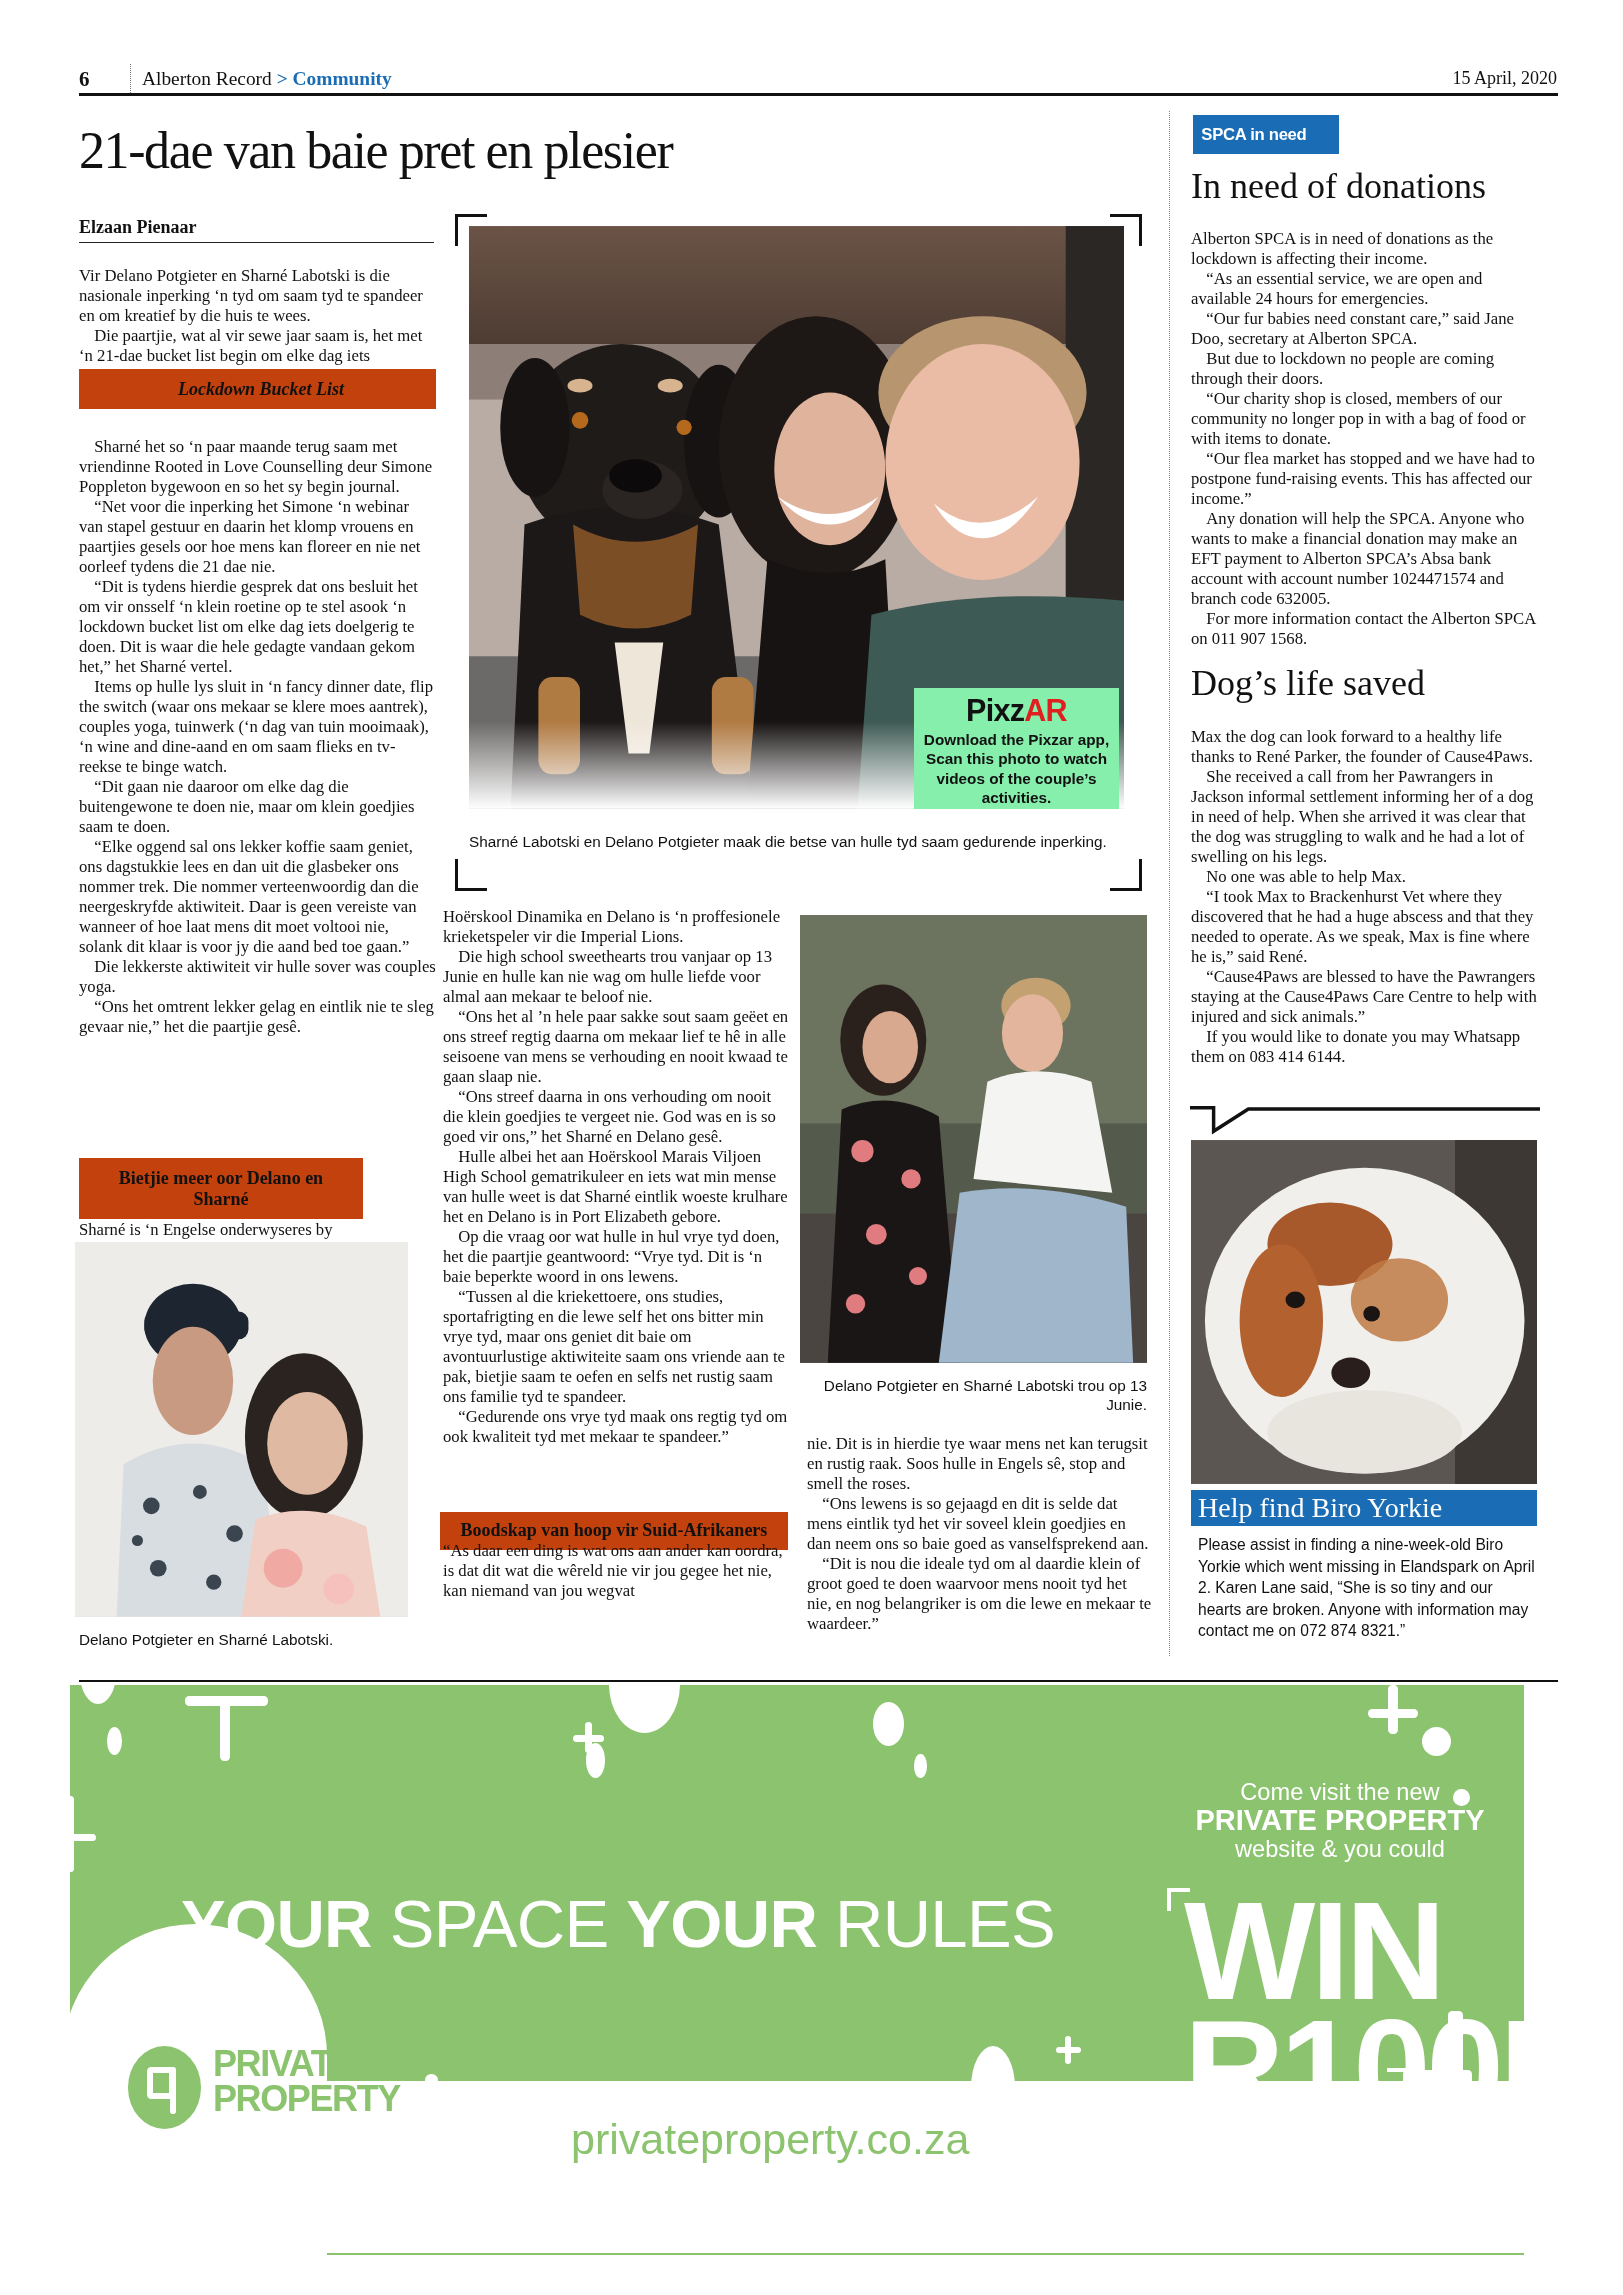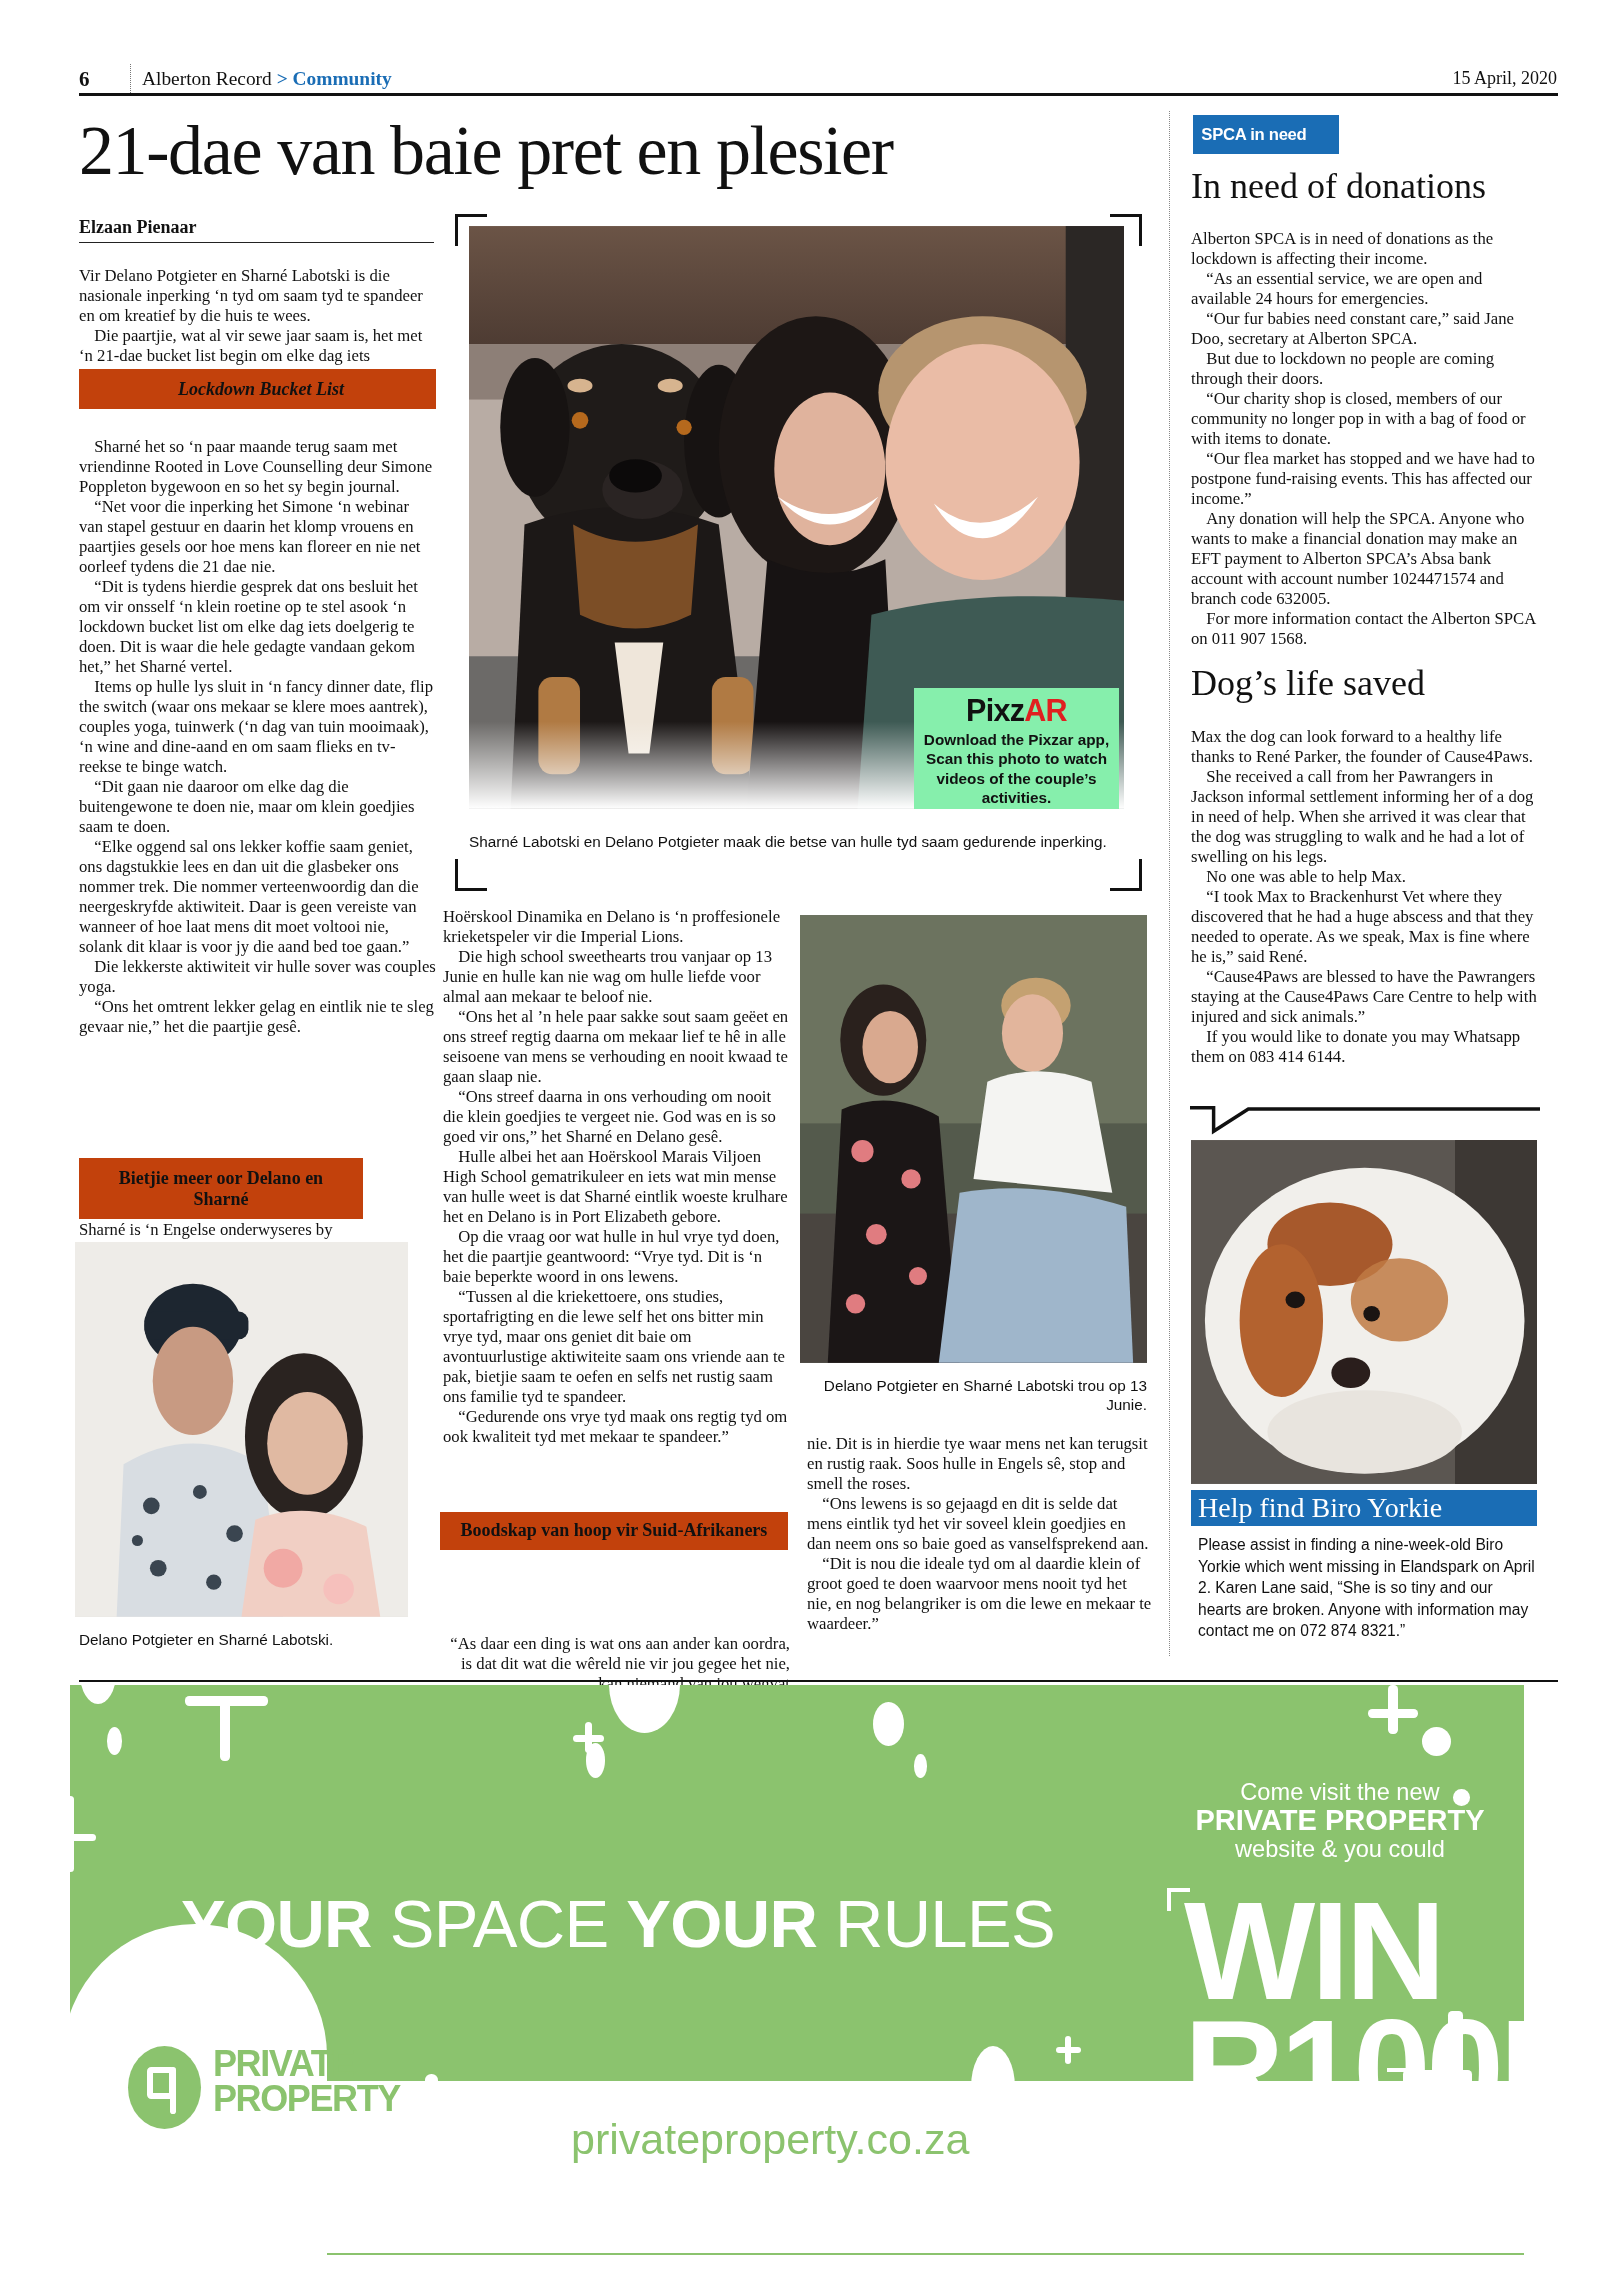--- a/index.html
+++ b/index.html
@@ -8,21 +8,21 @@
 
   
   .page-num { left: 79px; top: 67px; font-size: 21px; font-weight: bold; font-family: "Liberation Serif", serif; }
   .hdr-sep { left: 130px; top: 64px; width: 0; height: 29px; border-left: 1.4px dotted #777; }
   .hdr-pub { left: 142px; top: 68px; font-size: 19.4px; font-family: "Liberation Serif", serif; }
   .hdr-pub .arrow { color: #1a6db5; font-weight: bold; }
   .hdr-pub .section { color: #1a6db5; font-weight: bold; }
   .hdr-date { right: 67px; top: 68px; font-size: 18px; }
   .hdr-rule { left: 79px; top: 93px; width: 1479px; height: 2.8px; background: #111; }
 
-  .headline { left: 79px; top: 106px; font-size: 70px; line-height: 90px; letter-spacing: -1.4px; font-family: "Liberation Serif", serif; white-space: nowrap; }
+  .headline { left: 79px; top: 106px; font-size: 52px; line-height: 90px; letter-spacing: -1.4px; font-family: "Liberation Serif", serif; white-space: nowrap; }
 
   
   .col-text { font-size: 16.7px; line-height: 20px; text-align: left; margin-top: 12px; }
   .col-text p { margin: 0; text-indent: 15.3px; }
   .col-text p.noindent { text-indent: 0; }
 
   .byline { left: 79px; top: 217px; width: 355px; font-weight: bold; font-size: 18px; padding-bottom: 4.2px; border-bottom: 1.4px solid #222; }
 
   .subhead-box { background: #c2410c; font-weight: bold; font-size: 18px; padding: 9.7px 12.5px; text-align: center; }
   .subhead-box.italic { font-style: italic; }
@@ -194,21 +194,21 @@
   <p>“Ons het al ’n hele paar sakke sout saam geëet en ons streef regtig daarna om mekaar lief te hê in alle seisoene van mens se verhouding en nooit kwaad te gaan slaap nie.</p>
   <p>“Ons streef daarna in ons verhouding om nooit die klein goedjies te vergeet nie. God was en is so goed vir ons,” het Sharné en Delano gesê.</p>
   <p>Hulle albei het aan Hoërskool Marais Viljoen High School gematrikuleer en iets wat min mense van hulle weet is dat Sharné eintlik woeste krulhare het en Delano is in Port Elizabeth gebore.</p>
   <p>Op die vraag oor wat hulle in hul vrye tyd doen, het die paartjie geantwoord: “Vrye tyd. Dit is ‘n baie beperkte woord in ons lewens.</p>
   <p>“Tussen al die kriekettoere, ons studies, sportafrigting en die lewe self het ons bitter min vrye tyd, maar ons geniet dit baie om avontuurlustige aktiwiteite saam ons vriende aan te pak, bietjie saam te oefen en selfs net rustig saam ons familie tyd te spandeer.</p>
   <p>“Gedurende ons vrye tyd maak ons regtig tyd om ook kwaliteit tyd met mekaar te spandeer.”</p>
 </div>
 
 <div class="abs subhead-box" style="left:440px; top:1512px; width:348px; box-sizing:border-box; padding:8.3px 7px;">Boodskap van hoop vir Suid-Afrikaners</div>
 
-<div class="abs col-text" style="left:443px; top:1622px; width:347px;text-align:right;">
+<div class="abs col-text" style="left:443px; top:1529px; width:347px;">
   <p class="noindent">“As daar een ding is wat ons aan ander kan oordra, is dat dit wat die wêreld nie vir jou gegee het nie, kan niemand van jou wegvat</p>
 </div>
 
 <div class="abs photo" style="left:800px; top:915px; width:347px; height:448px;">
   <svg width="347" height="448" viewBox="0 0 500 645">
     <rect width="500" height="645" fill="#545a4c"></rect>
     <rect x="0" y="0" width="500" height="300" fill="#6c735f"></rect>
     <rect x="0" y="430" width="500" height="215" fill="#4a4540"></rect>
 
     <ellipse cx="120" cy="180" rx="62" ry="80" fill="#2a211d"></ellipse>

